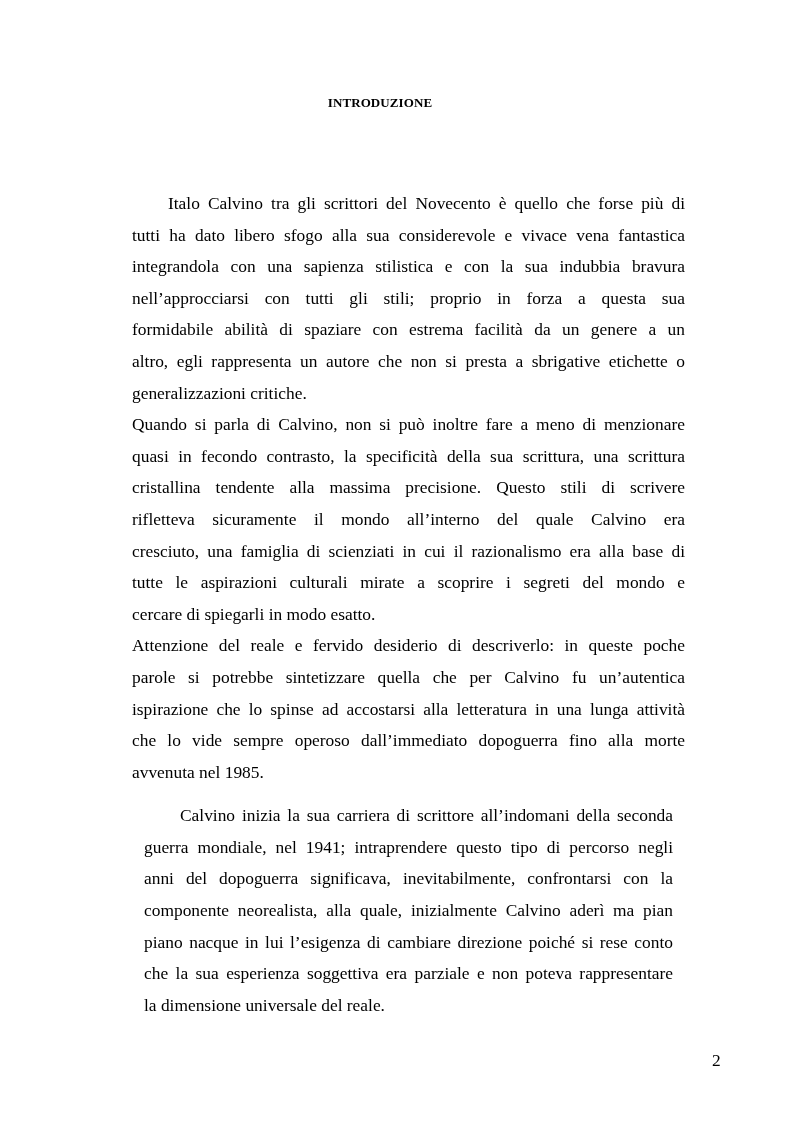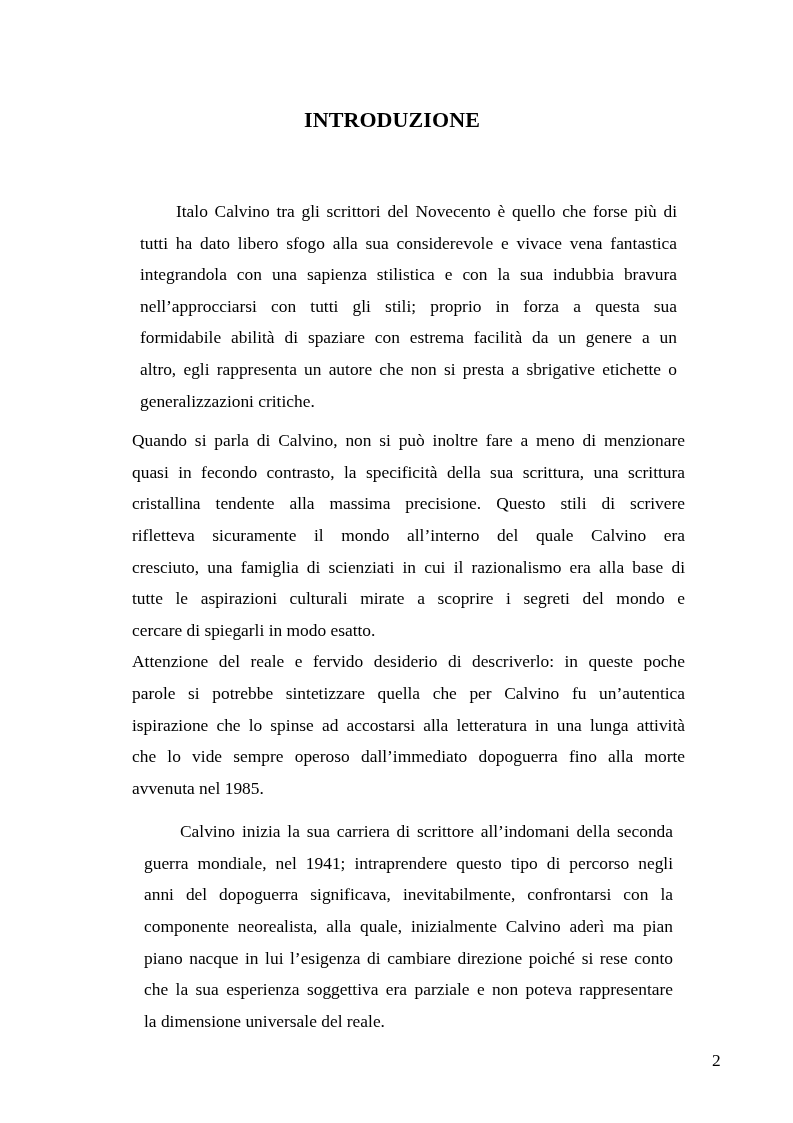--- a/index.html
+++ b/index.html
@@ -22,23 +22,23 @@
       height: 1123px;
       background: #ffffff;
     }
     .title {
       position: absolute;
       left: 0;
       width: 760px;
       top: 95px;
       text-align: center;
       font-weight: bold;
-      font-size: 22px;
+      font-size: 13px;
       letter-spacing: 0.1px;
-      margin: 12px;
+      margin: 0;
     }
     .body-text {
       position: absolute;
       left: 132px;
       width: 553px;
       top: 188px;
       font-size: 17.4px;
       margin: 0;
     }
     .line {
@@ -64,21 +64,21 @@
     }
   </style>
 </head>
 <body>
 
 <div class="page">
   <h1 class="title">INTRODUZIONE</h1>
 
   <div class="body-text">
 
-    <p style="margin:8px">
+    <p style="margin:0">
       <span class="line indent">Italo Calvino tra gli scrittori del Novecento è quello che forse più di</span>
       <span class="line">tutti ha dato libero sfogo alla sua considerevole e vivace vena fantastica</span>
       <span class="line">integrandola con una sapienza stilistica e con la sua indubbia bravura</span>
       <span class="line">nell’approcciarsi con tutti gli stili; proprio in forza a questa sua</span>
       <span class="line">formidabile abilità di spaziare con estrema facilità da un genere a un</span>
       <span class="line">altro, egli rappresenta un autore che non si presta a sbrigative etichette o</span>
       <span class="line last">generalizzazioni critiche.</span>
     </p>
 
     <p style="margin:0">

